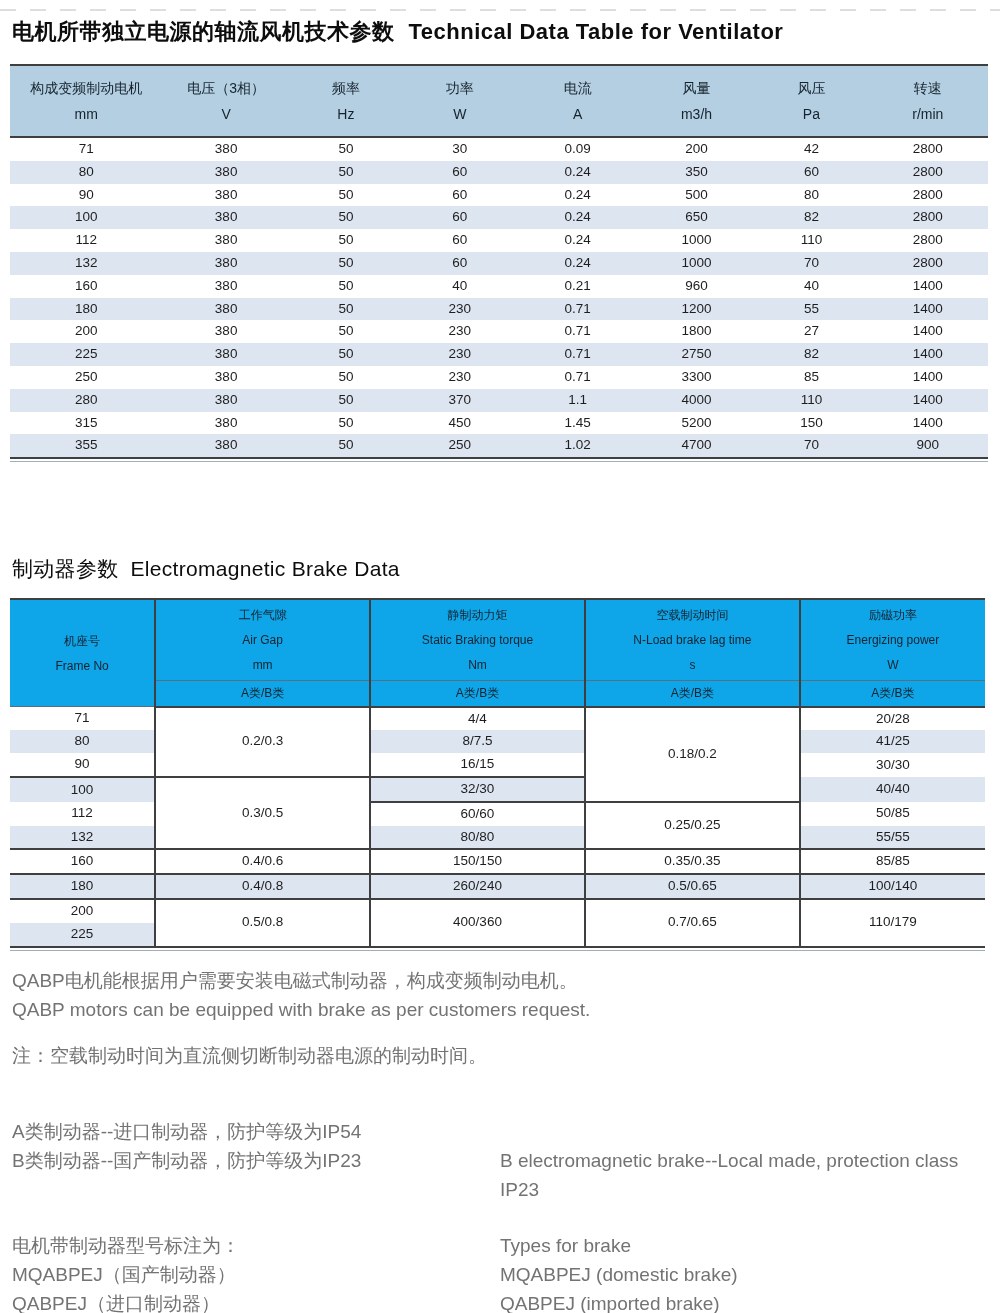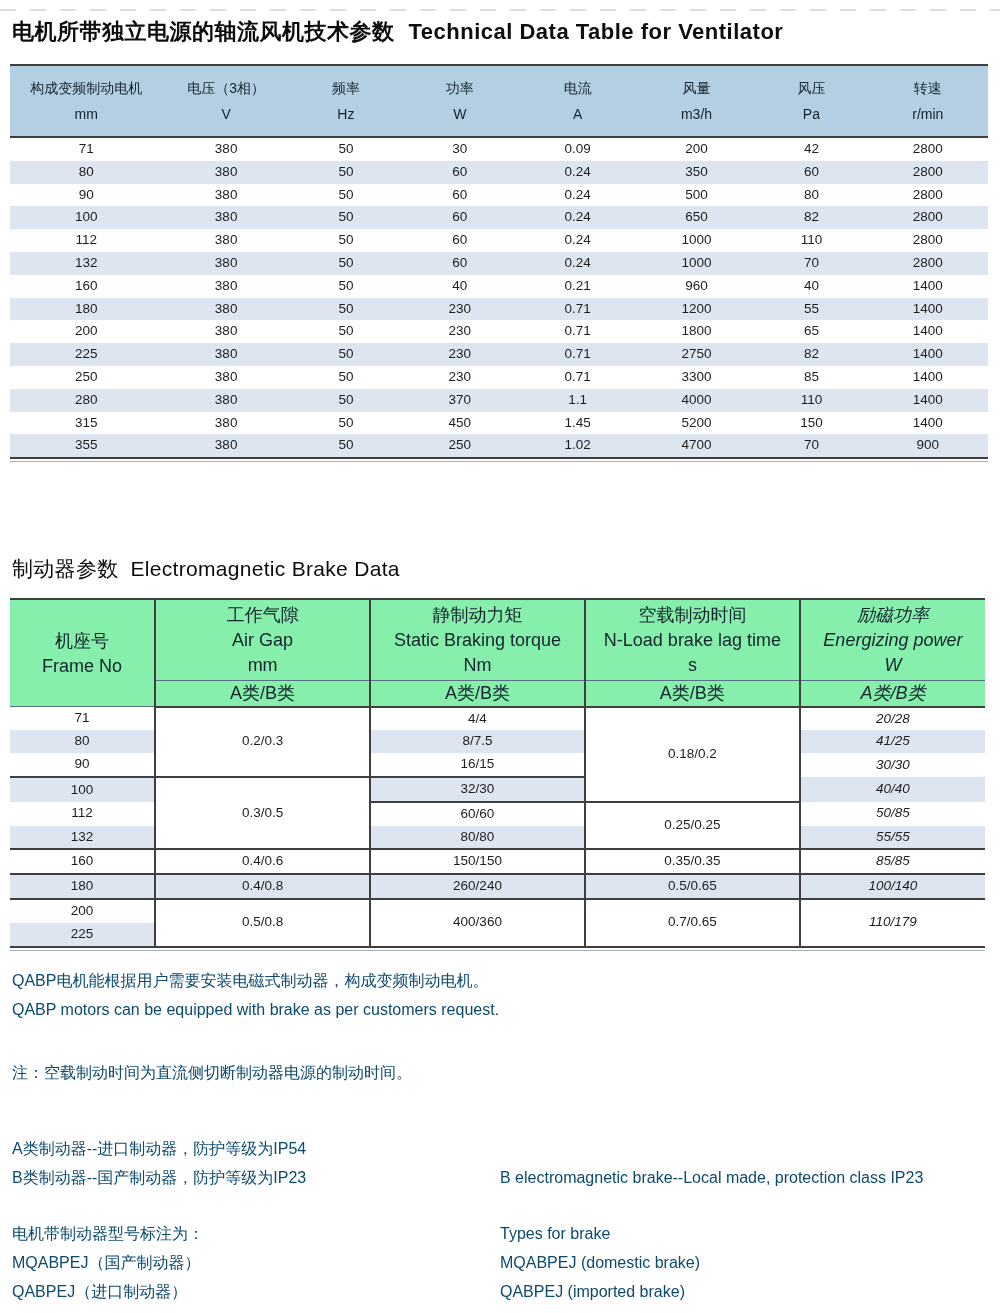--- a/index.html
+++ b/index.html
@@ -58,25 +58,25 @@
     line-height: 22.8px;
     padding: 0;
     font-size: 13.5px;
   }
   .vent tbody tr:nth-child(even) { background: #dde5f1; }
   
   .brake th, .brake td {
     border-right: 2px solid #3f3f3f;
     text-align: center;
   }
-  .brake .nr { border-right: none; font-style: italic; }
+  .brake .nr { border-right: none; }
   .brake thead th {
-    background: #86efac;
+    background: #0ea5e9;
     font-weight: normal;
-    font-size: 18px;
+    font-size: 12px;
     color: #15232e;
   }
   .brake tr.mainhead th {
     border-bottom: 1px solid #56707f;
     padding: 3px 0 2px;
   }
   .brake tr.mainhead th div { line-height: 25px; }
   .brake th.frame-h { border-bottom: 2px solid #3f3f3f; }
   .brake th.frame-h div { line-height: 27px; }
   .brake tr.subhead th {
@@ -86,23 +86,23 @@
   .brake tbody td {
     height: 22.8px;
     line-height: 22.8px;
     padding: 0;
     font-size: 13.5px;
     background: #ffffff;
   }
   .brake tbody td.s { background: #dde5f1; }
   .brake tbody td.bb { border-bottom: 2px solid #3f3f3f; }
   
-  .note-block { margin-left: 12px; font-size: 16px; line-height: 29px; color: #0c4a6e; }
+  .note-block { margin-left: 12px; font-size: 19px; line-height: 29px; color: #737373; }
   .nb1 { margin-top: 15px; }
-  .nb2 { margin-top: 34px; }
+  .nb2 { margin-top: 17px; }
   .nb3 { margin-top: 47px; }
   .nb4 { margin-top: 27px; }
   .pair { display: flex; }
   .pair .l { width: 488px; }
   .pair .r { flex: 1; }
   .sec-title { margin: 94px 0 0 12px; font-size: 21px; line-height: 26px; font-weight: normal; color: #0d0d0d; letter-spacing: .3px; }
   .sec-title .en { margin-left: 12px; }
 </style>
 </head>
 <body>
@@ -240,21 +240,21 @@
           <td>55</td>
           <td>1400</td>
         </tr>
         <tr>
           <td>200</td>
           <td>380</td>
           <td>50</td>
           <td>230</td>
           <td>0.71</td>
           <td>1800</td>
-          <td>65</td>
+          <td>27</td>
           <td>1400</td>
         </tr>
         <tr>
           <td>225</td>
           <td>380</td>
           <td>50</td>
           <td>230</td>
           <td>0.71</td>
           <td>2750</td>
           <td>82</td>

